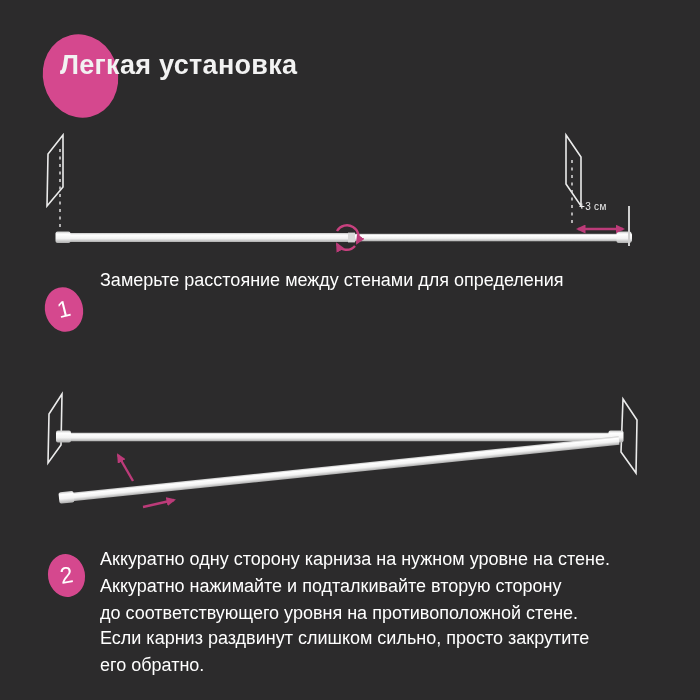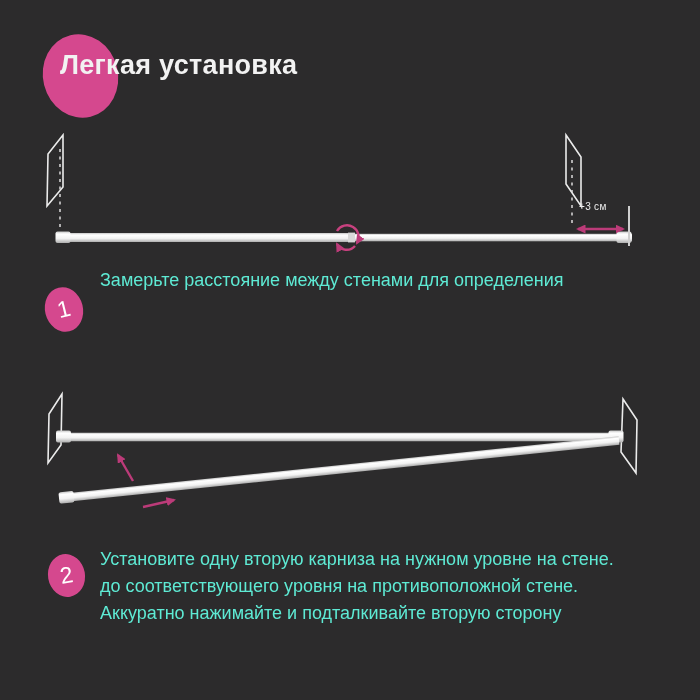--- a/index.html
+++ b/index.html
@@ -27,21 +27,21 @@
        color:#ededed;letter-spacing:.3px;white-space:nowrap;}
 
   
   .badge{position:absolute;background:#d5488e;border-radius:50%;display:flex;
        align-items:center;justify-content:center;color:#fff;}
   .badge span{font-size:23px;font-weight:500;}
   .b1{left:45px;top:287px;width:38px;height:45px;transform:rotate(-14deg);}
   .b2{left:48px;top:554px;width:37px;height:43px;transform:rotate(-10deg);}
 
   .step-text{position:absolute;left:100px;font-size:18px;line-height:27px;
-       color:#5eead4;font-weight:400;white-space:nowrap;}
+       color:#ffffff;font-weight:400;white-space:nowrap;}
   .s1{top:267px;}
   .s2{top:546px;}
   .note{top:625px;}
 </style>
 </head>
 <body>
 
 <div class="canvas">
 
   <div class="title-blob"></div>
@@ -121,18 +121,22 @@
     </g>
 
     <line class="pink" x1="133" y1="481" x2="118" y2="455" marker-end="url(#ah2)"></line>
     <line class="pink" x1="143" y1="507" x2="174" y2="500" marker-end="url(#ah2)"></line>
   </svg>
 
   <div class="badge b2">
     <span>2</span>
   </div>
   <div class="step-text s2">
-    <div>Установите одну вторую карниза на нужном уровне на стене.</div>
+    <div>Аккуратно одну сторону карниза на нужном уровне на стене.</div>
+    <div>Аккуратно нажимайте и подталкивайте вторую сторону</div>
     <div>до соответствующего уровня на противоположной стене.</div>
-    <div>Аккуратно нажимайте и подталкивайте вторую сторону</div>
+  </div>
+  <div class="step-text note">
+    <div>Если карниз раздвинут слишком сильно, просто закрутите</div>
+    <div>его обратно.</div>
   </div>
 
 </div>
 
 </body></html>

